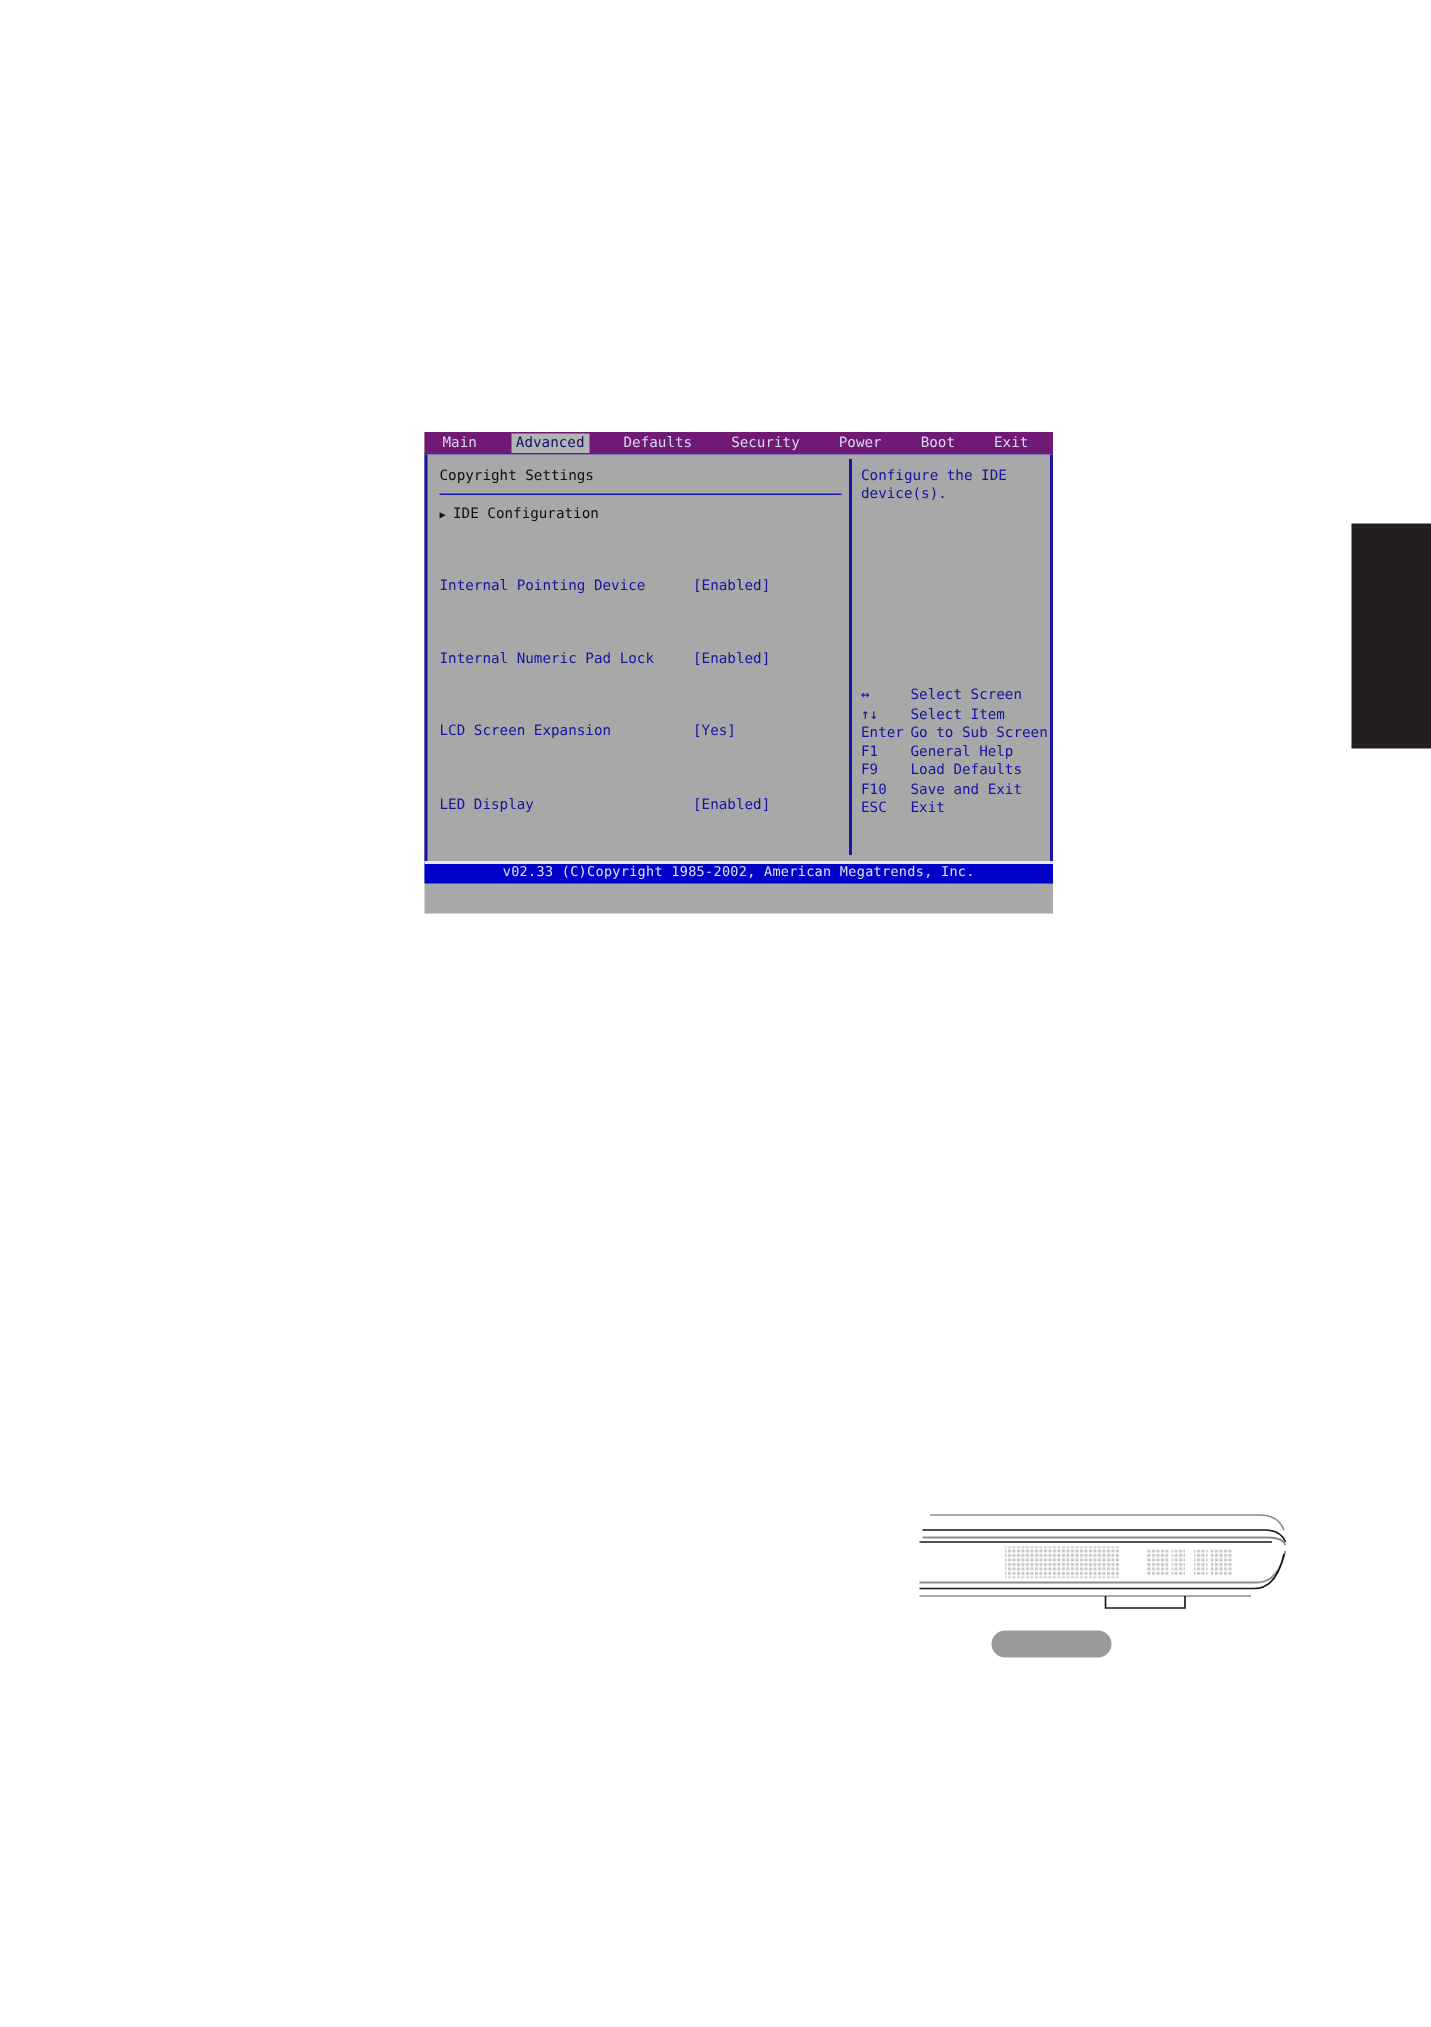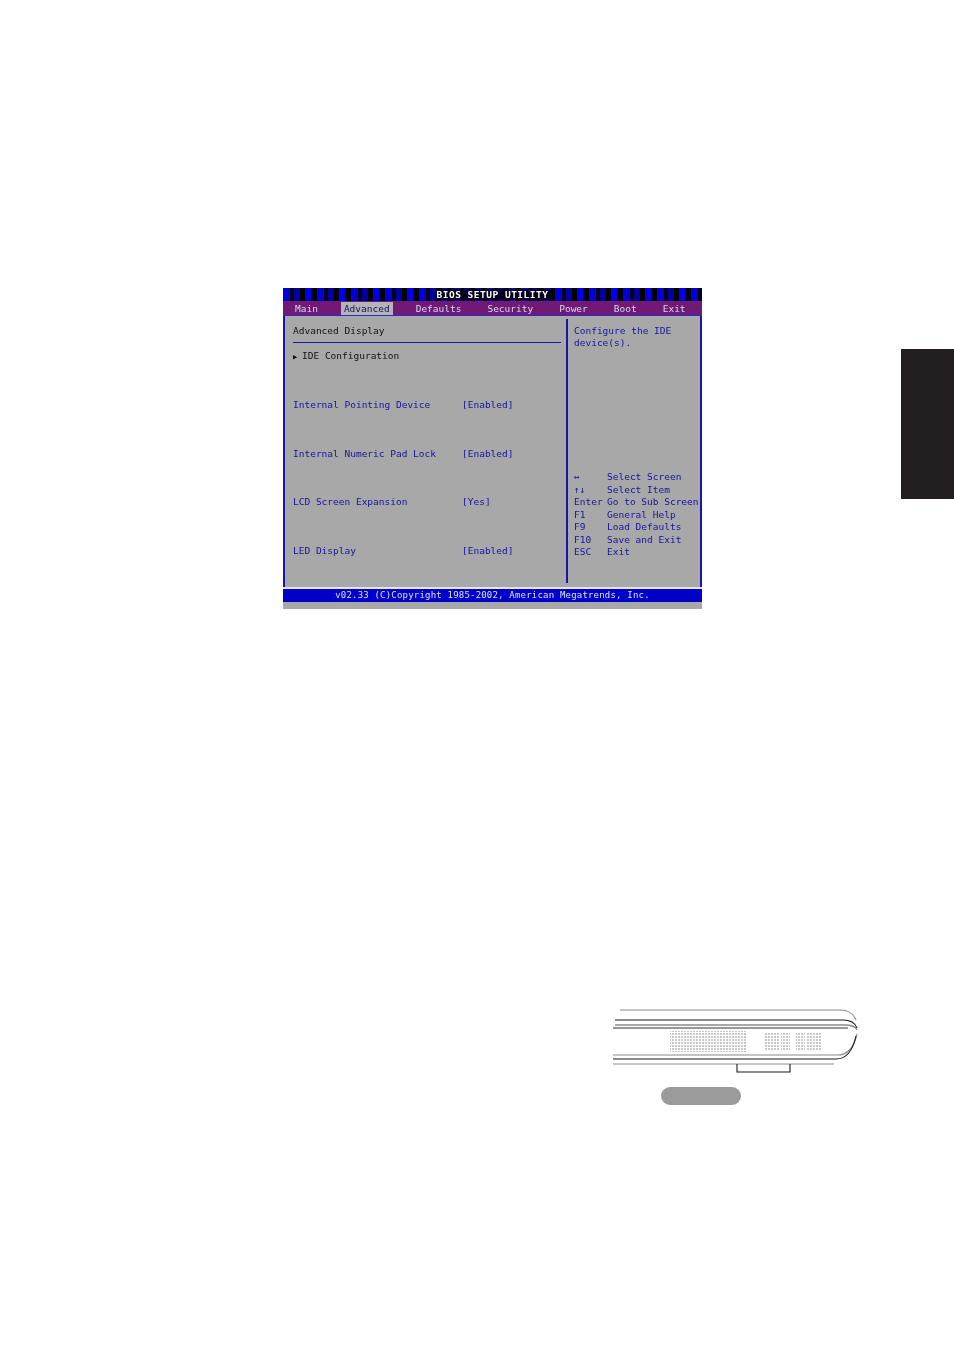--- a/index.html
+++ b/index.html
@@ -220,39 +220,36 @@
     border-radius: 9px;
   }
 </style>
 </head>
 <body>
 
 <div id="thumb-tab"></div>
 
 <div id="bios-window">
 
-  <div id="bios-titlebar">
-    <div id="bios-title-text"><span class="tw">BIOS SETUP UTILITY</span></div>
-  </div>
 
   <div id="bios-menubar">
     <div class="menu-item">Main</div>
     <div class="menu-item active">Advanced</div>
     <div class="menu-item">Defaults</div>
     <div class="menu-item">Security</div>
     <div class="menu-item">Power</div>
     <div class="menu-item">Boot</div>
     <div class="menu-item">Exit</div>
   </div>
 
   <div id="bios-body">
 
     <div id="bios-left">
 
-      <div id="panel-heading">Advanced Display</div>
+      <div id="panel-heading">Copyright Settings</div>
       <div id="panel-rule"></div>
 
 
       <div class="submenu-row">
         <div class="tri-icon">▶</div>
         <div class="submenu-label">IDE Configuration</div>
       </div>
 
       <div class="opt-group">
         <div class="opt-row">

